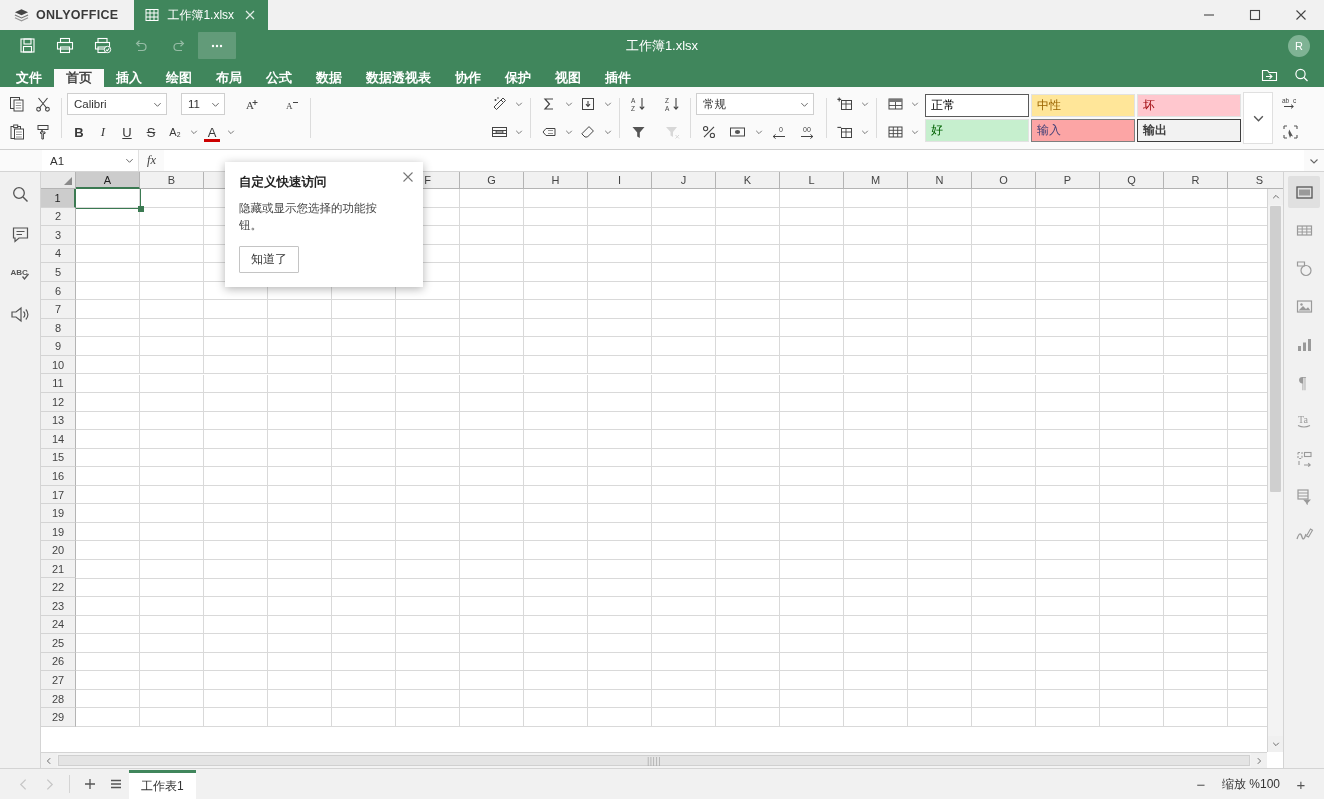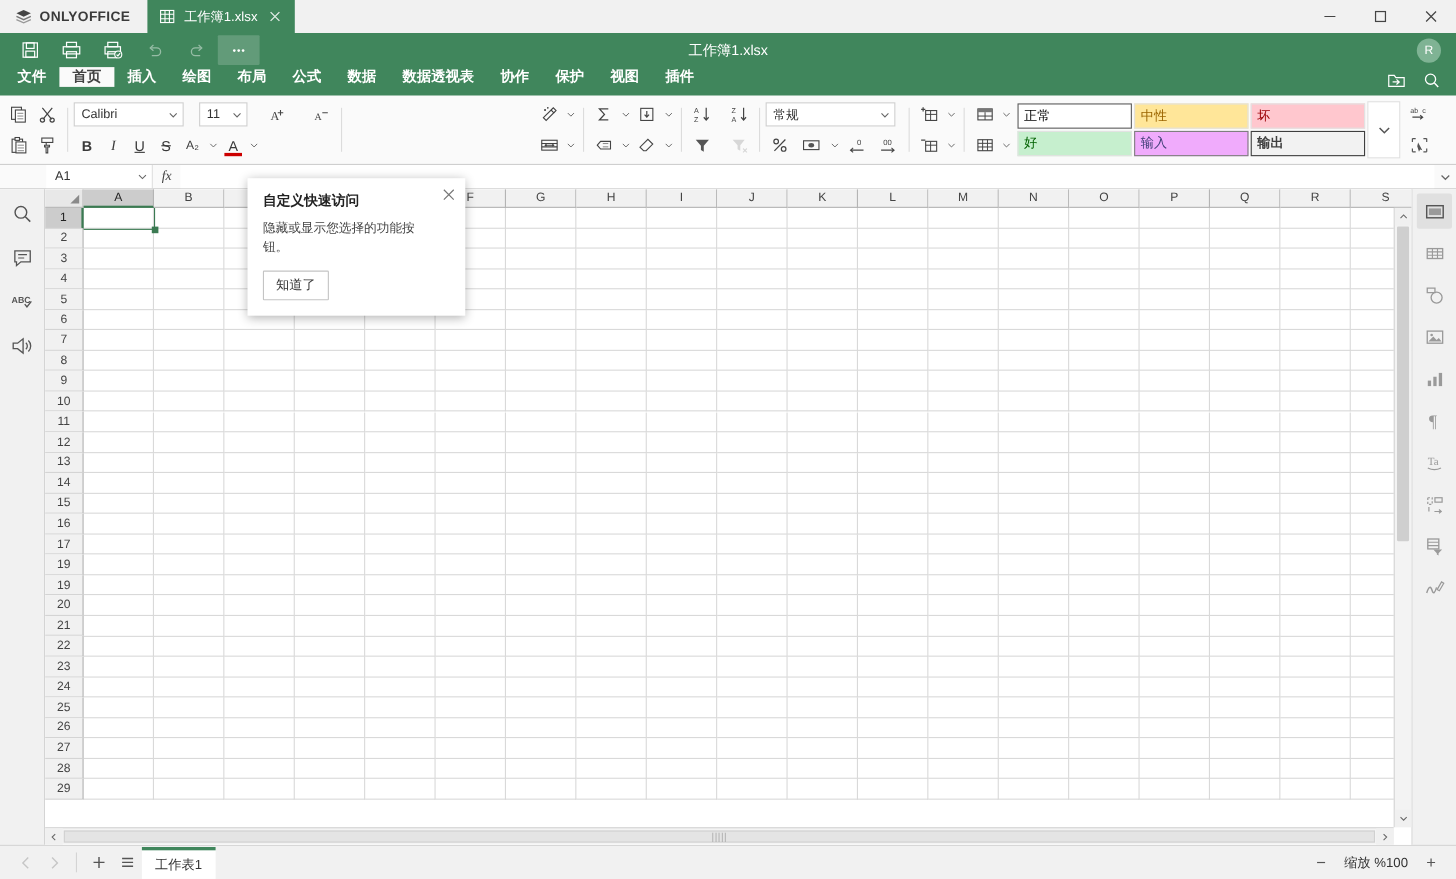--- a/index.html
+++ b/index.html
@@ -50,21 +50,21 @@
   .doc-title {
     position: absolute; left: 0; right: 0; top: 0; height: 31px; line-height: 31px;
     text-align: center; color: #fff; font-size: 13px; pointer-events: none;
   }
   .avatar {
     position: absolute; right: 14px; top: 5px; width: 22px; height: 22px; border-radius: 50%;
     background: #7fb394; color: #fff; font-size: 11px; display: flex; align-items: center;
     justify-content: center; cursor: pointer;
   }
 
-  .tabbar { height: 26px; display: flex; align-items: flex-start; padding-left: 4px; position: relative; }
+  .tabbar { height: 26px; display: flex; align-items: flex-end; padding-left: 4px; position: relative; }
   .mtab {
     padding: 0 12px; display: flex; align-items: center; color: #fff; font-size: 13px;
     cursor: pointer; white-space: nowrap; font-weight: bold;
   }
   .mtab.active { background: #fafafa; color: #444; font-weight: bold; }
   .hdr-right { margin-left: auto; display: flex; align-items: center; padding-right: 8px; gap: 2px; }
   .hdr-ico { width: 30px; height: 24px; display: flex; align-items: center; justify-content: center; cursor: pointer; }
 
   
   .ribbon {
@@ -722,21 +722,21 @@
         </div>
         <div class="style-cell" style="background:#ffe699;color:#9c6500;border-color:#e2e2e2;">
           <span>中性</span>
         </div>
         <div class="style-cell" style="background:#ffc7ce;color:#9c0006;border-color:#e2e2e2;">
           <span>坏</span>
         </div>
         <div class="style-cell" style="background:#c6efce;color:#006100;border-color:#e2e2e2;">
           <span>好</span>
         </div>
-        <div class="style-cell" style="background:#f0abfc;color:#3f3f76;border-color:#7f7f7f;">
+        <div class="style-cell" style="background:#fca5a5;color:#3f3f76;border-color:#7f7f7f;">
           <span>输入</span>
         </div>
         <div class="style-cell" style="background:#f2f2f2;color:#3f3f3f;border-color:#3f3f3f;font-weight:bold;">
           <span>输出</span>
         </div>
       </div>
       <div class="styles-more">
         <svg width="13" height="13" viewBox="0 0 12 12">
             <path d="M2 4 L6 8 L10 4" fill="none" stroke="#555" stroke-width="1.3"></path>
           </svg>

